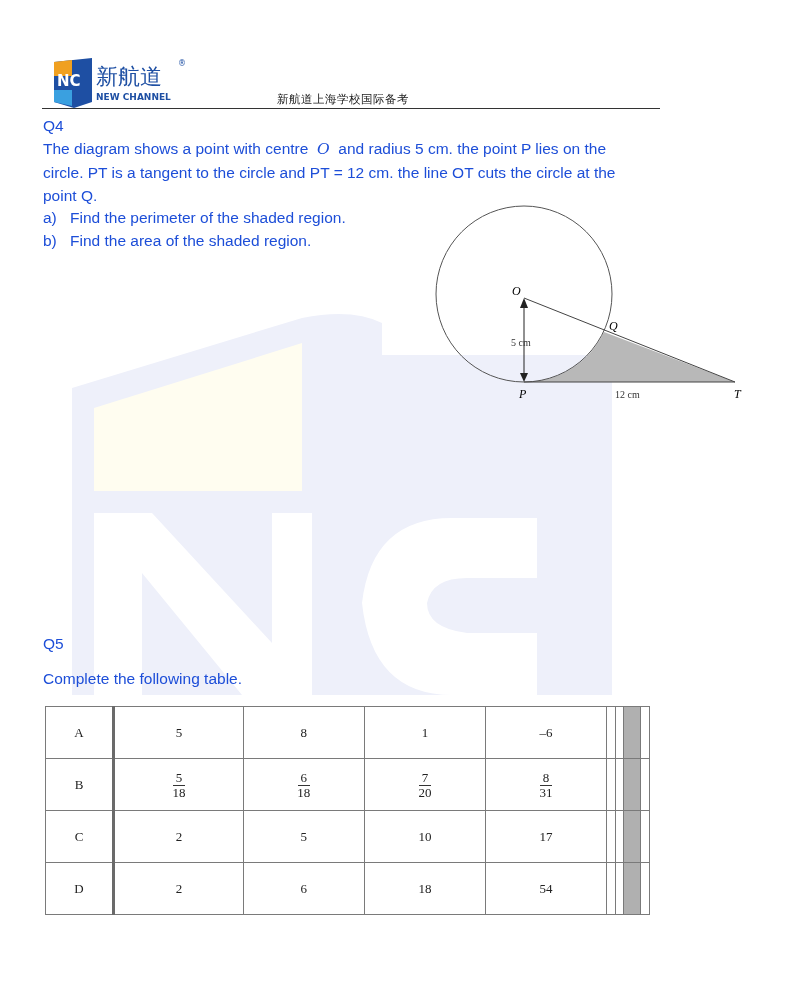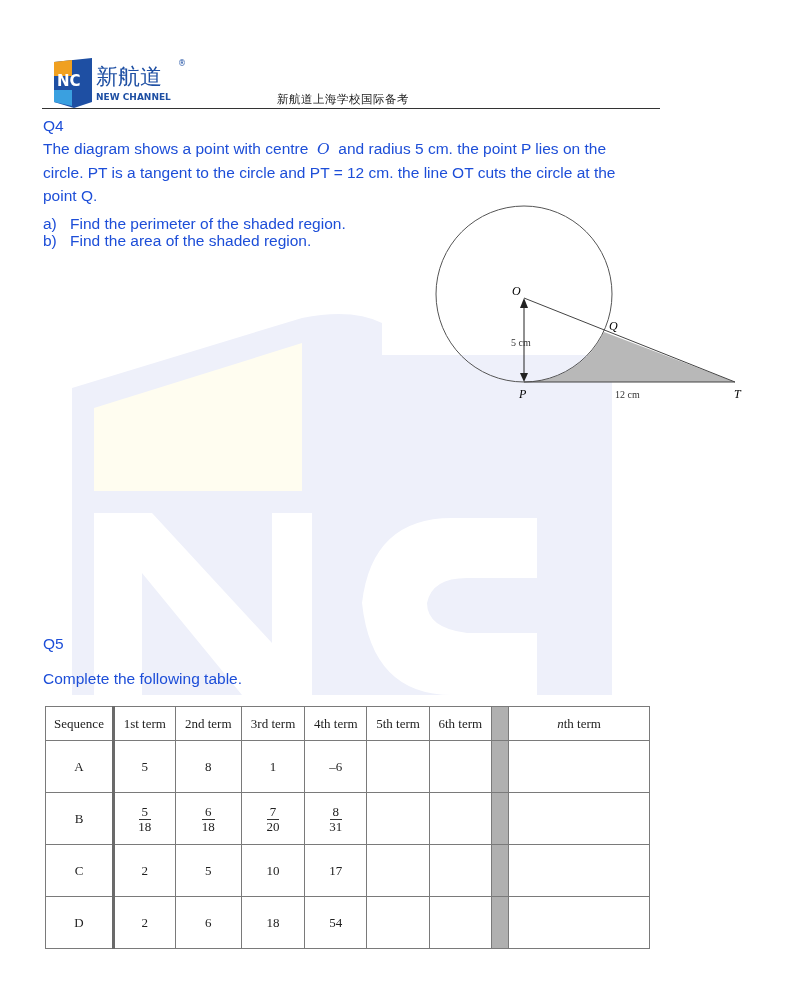--- a/index.html
+++ b/index.html
@@ -53,21 +53,21 @@
 </svg>
 <div class="header-caption">新航道上海学校国际备考</div>
 <div class="header-rule"></div>
 
 <div class="text q4-label">Q4</div>
 <div class="text q4-body">
   <span>The diagram shows a point with centre</span>
   &nbsp;<span class="italic">O</span>&nbsp;
   <span>and radius 5 cm. the point P lies on the circle. PT is a tangent to the circle and PT = 12 cm. the line OT cuts the circle at the point Q.</span>
 </div>
-<div class="text q4-item" style="top:212px;">
+<div class="text q4-item" style="top:206px;">
   <span class="mk">a)</span><span>Find the perimeter of the shaded region.</span>
 </div>
 <div class="text q4-item" style="top:229px;">
   <span class="mk">b)</span><span>Find the area of the shaded region.</span>
 </div>
 
 <svg class="diagram" viewBox="0 0 340 215">
   <path d="M104 187 A88 88 0 0 0 184 137 L315 187 Z" fill="#b8b8b8"></path>
   <circle cx="104" cy="99" r="88" fill="none" stroke="#555" stroke-width="1"></circle>
   <line x1="104" y1="187" x2="315" y2="187" stroke="#444" stroke-width="1"></line>
@@ -81,31 +81,20 @@
   <text x="314" y="203" font-family="Liberation Serif, serif" font-style="italic" font-size="12">T</text>
   <text x="91" y="151" font-family="Liberation Serif, serif" font-size="10" fill="#333">5 cm</text>
   <text x="195" y="203" font-family="Liberation Serif, serif" font-size="10" fill="#333">12 cm</text>
 </svg>
 
 <div class="text q5-label">Q5</div>
 <div class="text q5-body">Complete the following table.</div>
 
 <table class="seq">
   <tbody>
-      <tr class="head">
-    <td class="col-seq">Sequence</td>
-    <td>1st term</td>
-    <td>2nd term</td>
-    <td>3rd term</td>
-    <td>4th term</td>
-    <td>5th term</td>
-    <td>6th term</td>
-    <td class="shaded"></td>
-    <td class="nth"><i>n</i><span>th term</span></td>
-  </tr>
   <tr class="row">
     <td class="col-seq">A</td>
     <td>5</td>
     <td>8</td>
     <td>1</td>
     <td>–6</td>
     <td></td>
     <td></td>
     <td class="shaded"></td>
     <td></td>

